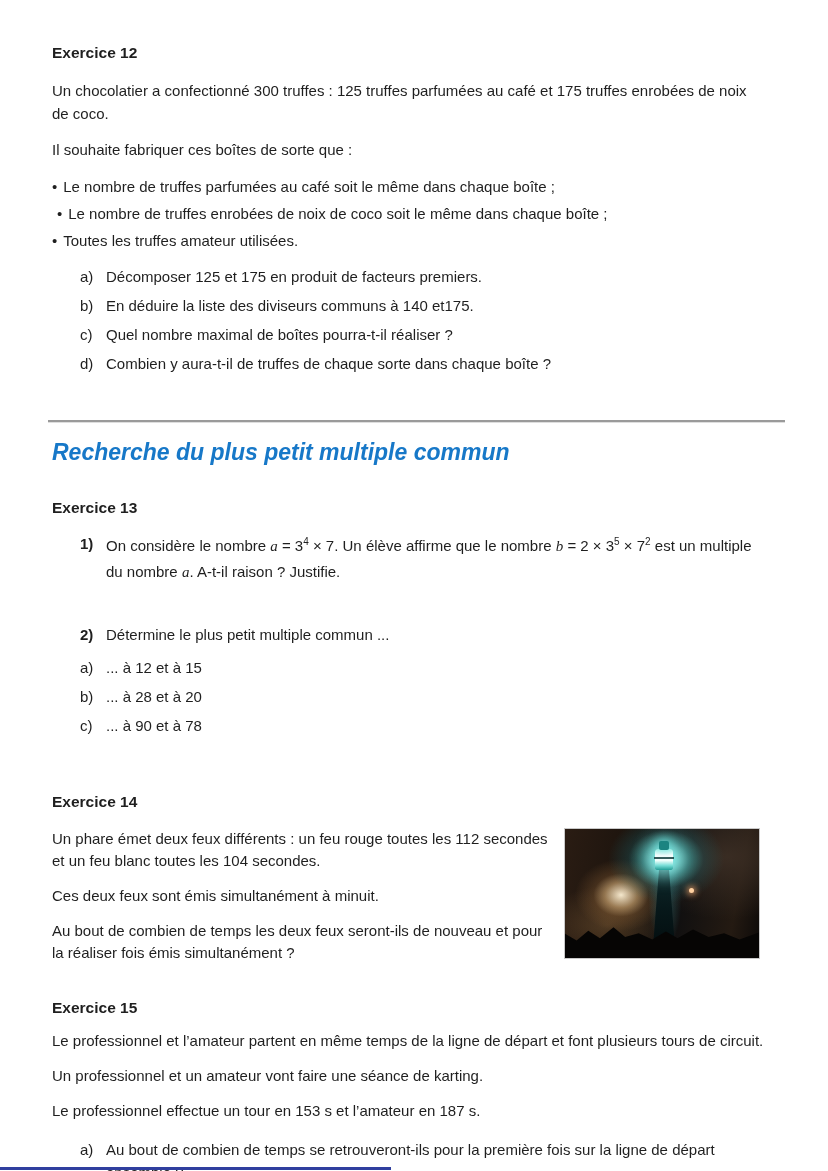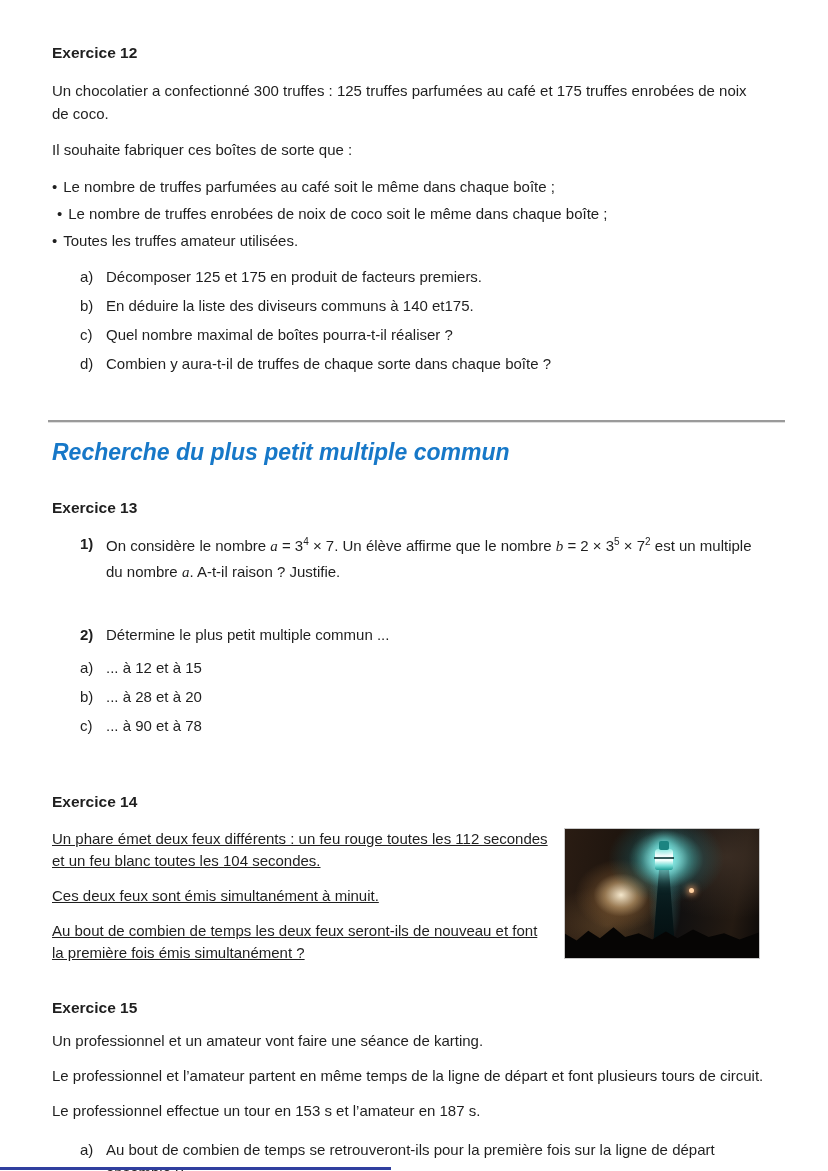--- a/index.html
+++ b/index.html
@@ -38,21 +38,21 @@
   .ex13-title {margin-top:37px;}
   .ex13-q1 {margin-top:16px;}
   .ex13-q1 .q-text {white-space:nowrap; line-height:25px; max-width:none;}
   .ex13-q2 {margin-top:39px;}
   .sub-row {display:flex; margin-left:28px; line-height:29px;}
   .seg-var {font-family:"Liberation Serif", serif; font-style:italic;}
   .seg-sup {vertical-align:super; font-size:10px; line-height:0;}
 
   
   .ex14-title {margin-top:53px;}
-  .ex14-body {margin-top:17px; min-height:150px;text-decoration:underline;}
+  .ex14-body {margin-top:17px; min-height:150px;}
   .ex14-body .para {max-width:730px; margin-bottom:13px; line-height:22px;}
   .photo {
     float:right; width:196px; height:131px;
     margin:0 0 10px 16px;
     border:1px solid #c9c9c9;
     position:relative; overflow:hidden;
     background:#151009; box-sizing:border-box;
   }
   .lh-sky {position:absolute; left:0; top:0; right:0; bottom:0;
     background:
@@ -168,28 +168,28 @@
         <div class="lh-beam"></div>
         <div class="lh-tower"></div>
         <div class="lh-lantern"></div>
         <div class="lh-band"></div>
         <div class="lh-cap"></div>
         <div class="lh-dot"></div>
         <div class="lh-rocks"></div>
       </div>
       <p class="para">Un phare émet deux feux différents : un feu rouge toutes les 112 secondes et un feu blanc toutes les 104 secondes.</p>
       <p class="para">Ces deux feux sont émis simultanément à minuit.</p>
-      <p class="para">Au bout de combien de temps les deux feux seront-ils de nouveau et font la première fois émis simultanément ?</p>
+      <p class="para">Au bout de combien de temps les deux feux seront-ils de nouveau et pour la réaliser fois émis simultanément ?</p>
     </div>
   </section>
 
   <section class="ex15">
     <h3 class="ex-title ex15-title">Exercice 15</h3>
+    <p class="para">Le professionnel et l’amateur partent en même temps de la ligne de départ et font plusieurs tours de circuit.</p>
     <p class="para">Un professionnel et un amateur vont faire une séance de karting.</p>
-    <p class="para">Le professionnel et l’amateur partent en même temps de la ligne de départ et font plusieurs tours de circuit.</p>
     <p class="para">Le professionnel effectue un tour en 153 s et l’amateur en 187 s.</p>
     <div class="q-block">
       <div class="q-row">
         <span class="q-label">a)</span>
         <span class="q-text">Au bout de combien de temps se retrouveront-ils pour la première fois sur la ligne de départ ensemble ?</span>
       </div>
 
     </div>
   </section>
 

